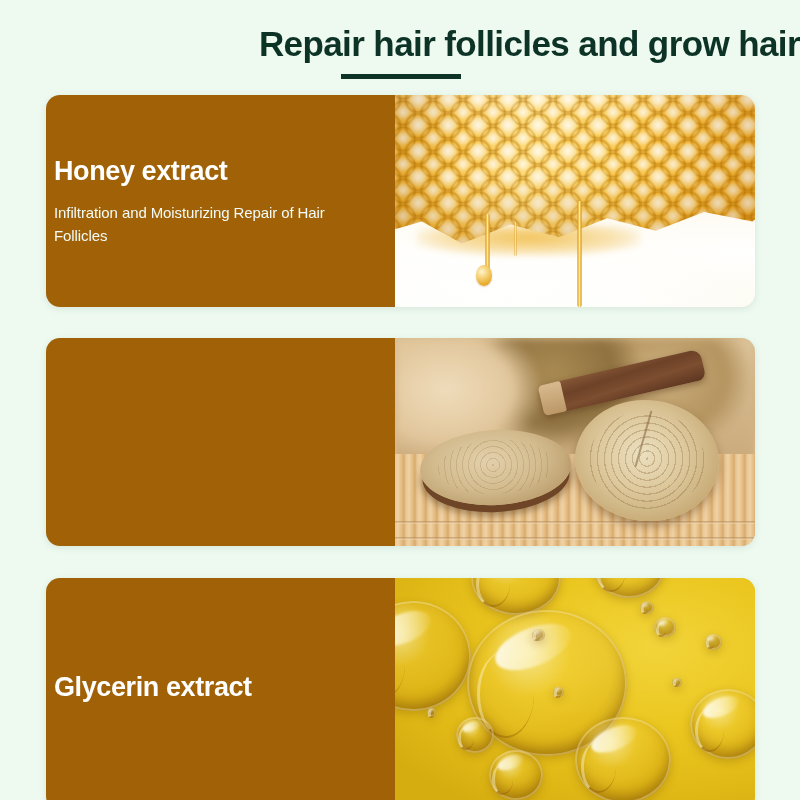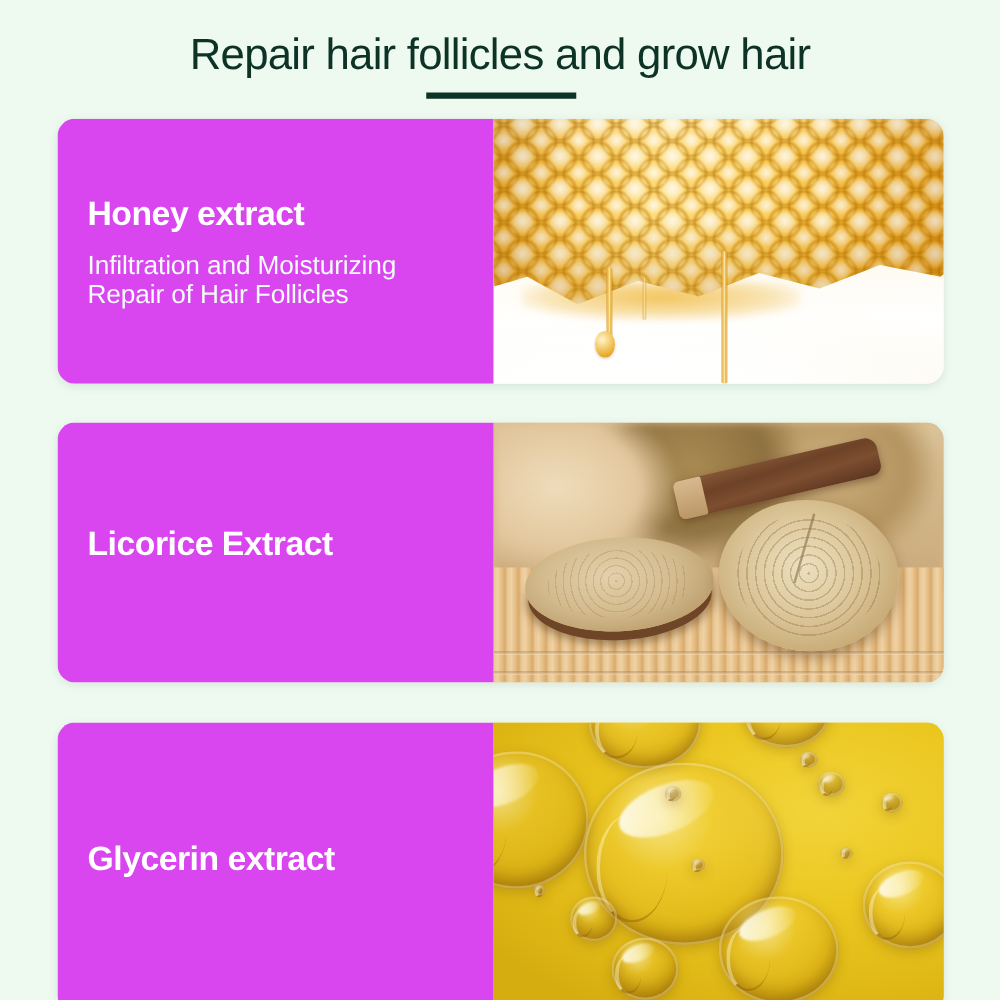--- a/index.html
+++ b/index.html
@@ -23,25 +23,26 @@
     width: 800px;
     height: 90px;
     text-align: center;
   }
   .page-title {
     position: absolute;
     left: 0;
     top: 22px;
     width: 800px;
     font-size: 35px;
-    font-weight: 400;
+    font-weight: 700;
     letter-spacing: -0.6px;
     color: #0d3327;
     line-height: 44px;
     white-space: nowrap;
+    text-align: right;
   }
   .title-underline {
     position: absolute;
     left: 341px;
     top: 74px;
     width: 120px;
     height: 5px;
     background: #0d3327;
   }
 
@@ -55,38 +56,38 @@
     display: flex;
     box-shadow: 0 2px 7px rgba(60,100,85,0.13);
   }
   #card-0 { top: 95px;  height: 212px; }
   #card-1 { top: 338px; height: 208px; }
   #card-2 { top: 578px; height: 232px; }
 
   .card-text-panel {
     width: 349px;
     flex: 0 0 349px;
-    background: #d946ef;
+    background: #a16207;
     box-sizing: border-box;
-    padding: 0 22px 0 24px;
+    padding: 0 22px 0 8px;
     display: flex;
     flex-direction: column;
     justify-content: center;
     color: #ffffff;
   }
   .card-title {
     font-size: 27px;
     font-weight: 700;
     letter-spacing: -0.4px;
     color: #ffffff;
     line-height: 32px;
     margin-bottom: 14px;
   }
   .card-desc {
-    font-size: 21px;
+    font-size: 15px;
     font-weight: 400;
     line-height: 23px;
     color: #f2fbf8;
     letter-spacing: -0.1px;
   }
 
   .card-image {
     flex: 1 1 auto;
     position: relative;
     overflow: hidden;
@@ -326,21 +327,20 @@
     </div>
     <div class="drip drip-strand-a"></div>
     <div class="drip drip-strand-c"></div>
     <div class="drip drip-strand-b"></div>
     <div class="drip-bulb-a"></div>
   </div>
 </div>
 
 <div class="card" id="card-1">
   <div class="card-text-panel">
-    <div class="card-title">Licorice Extract</div>
   </div>
   <div class="card-image img-licorice">
     <div class="lic-bg-blur"></div>
     <div class="lic-mat">
       <div class="lic-mat-seam lic-seam-1"></div>
       <div class="lic-mat-seam lic-seam-2"></div>
     </div>
     <div class="lic-stick"></div>
     <div class="lic-slice lic-slice-left"></div>
     <div class="lic-slice lic-slice-right"></div>

